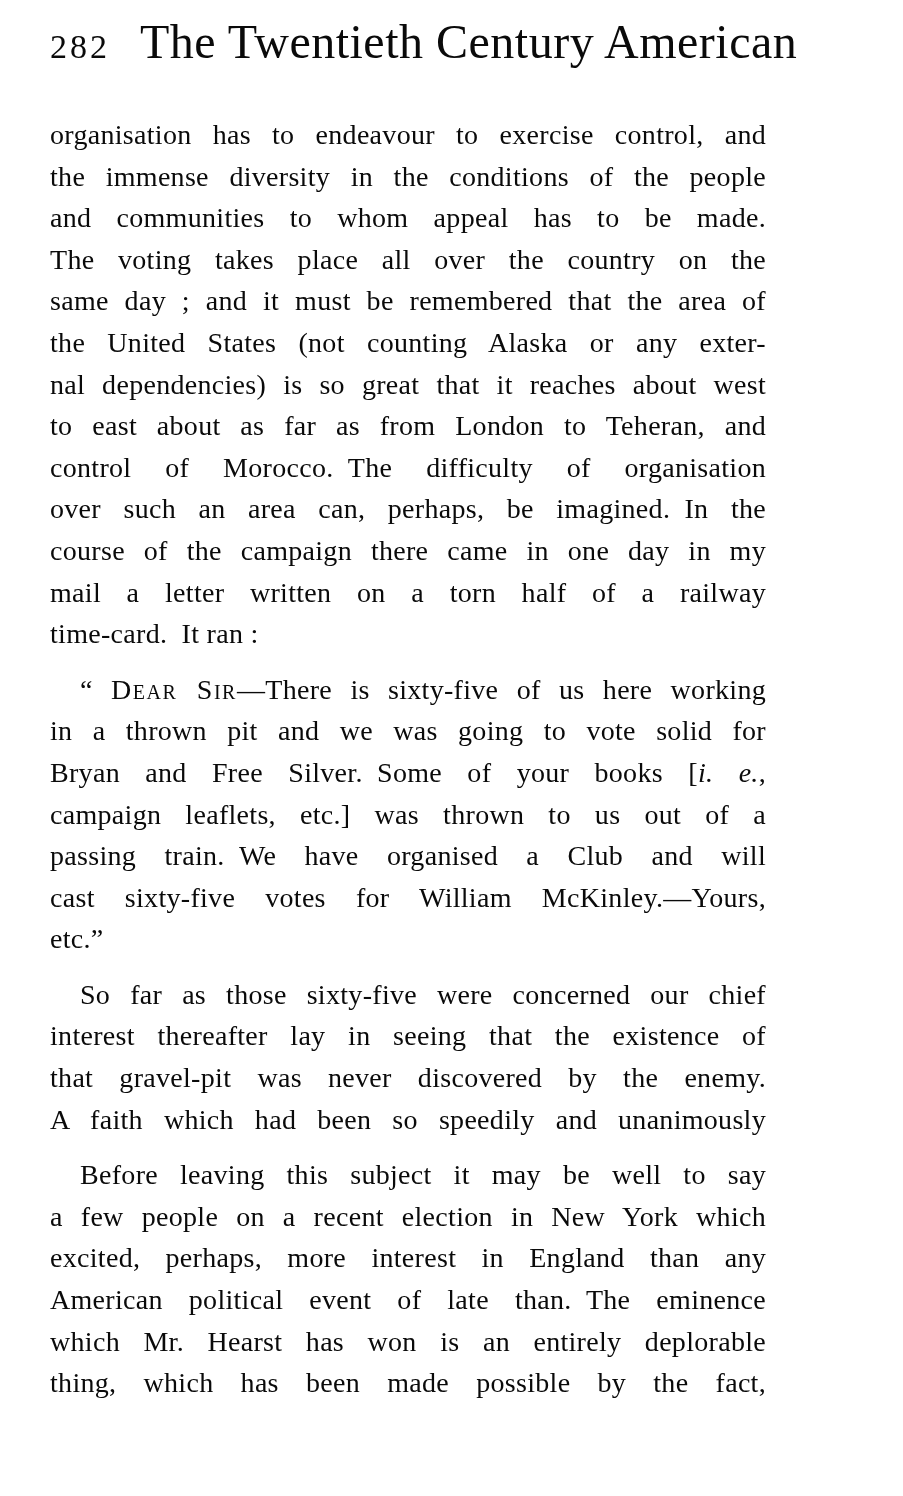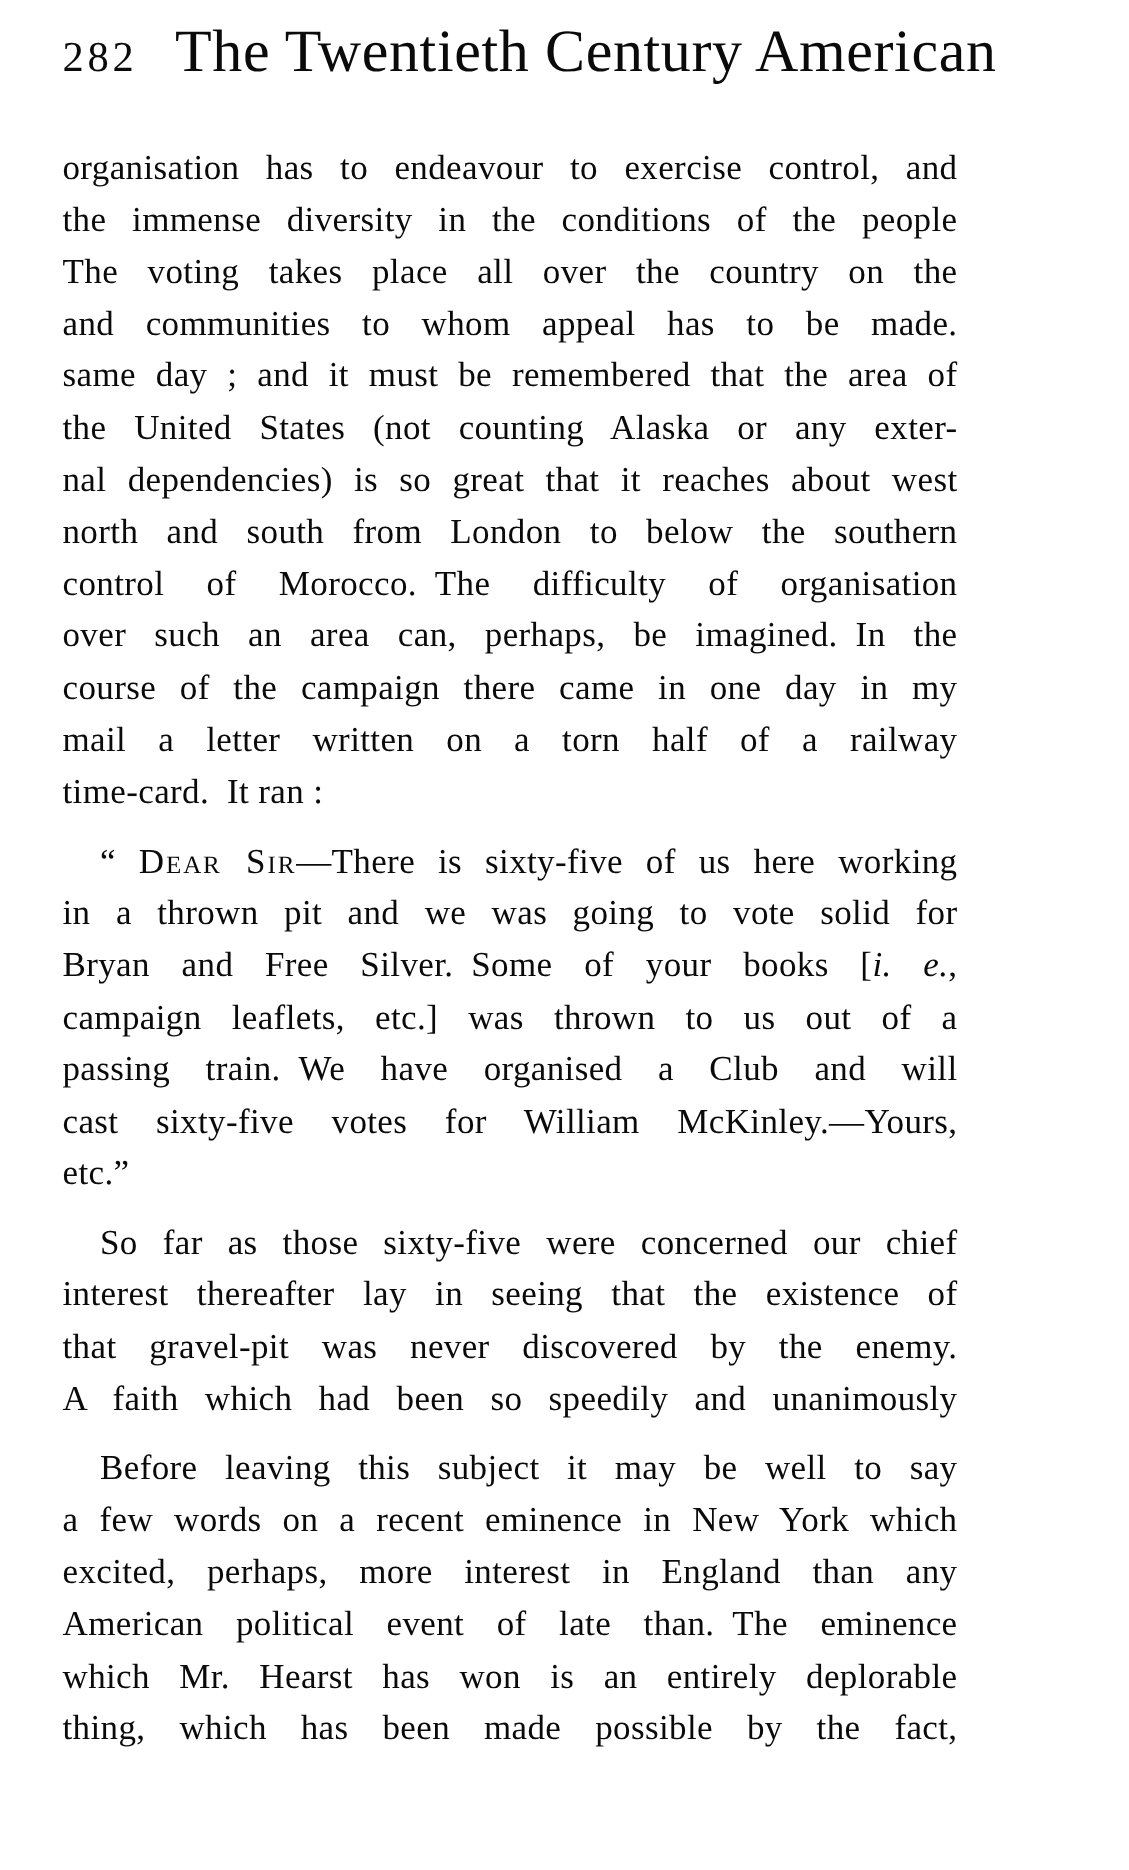--- a/index.html
+++ b/index.html
@@ -79,26 +79,26 @@
   <div class="page-header">
     <span class="page-number">282</span>
     <span class="page-title">The Twentieth Century American</span>
   </div>
 
   <div class="text-body">
 
     <div class="para">
       <div class="line">organisation has to endeavour to exercise control, and</div>
       <div class="line">the immense diversity in the conditions of the people</div>
+      <div class="line">and communities to whom appeal has to be made.</div>
       <div class="line">The voting takes place all over the country on the</div>
-      <div class="line">and communities to whom appeal has to be made.</div>
       <div class="line">same day ; and it must be remembered that the area of</div>
       <div class="line">the United States (not counting Alaska or any exter-</div>
       <div class="line">nal dependencies) is so great that it reaches about west</div>
-      <div class="line">north and south from London to below the southern</div>
+      <div class="line">to east about as far as from London to Teheran, and</div>
       <div class="line">control of Morocco. The difficulty of organisation</div>
       <div class="line">over such an area can, perhaps, be imagined. In the</div>
       <div class="line">course of the campaign there came in one day in my</div>
       <div class="line">mail a letter written on a torn half of a railway</div>
       <div class="line last">time-card. It ran :</div>
     </div>
 
     <div class="para">
       <div class="line indent"><span>“ </span><span class="sc">Dear Sir</span><span>—There is sixty-five of us here working</span></div>
       <div class="line">in a thrown pit and we was going to vote solid for</div>
@@ -111,21 +111,21 @@
 
     <div class="para">
       <div class="line indent">So far as those sixty-five were concerned our chief</div>
       <div class="line">interest thereafter lay in seeing that the existence of</div>
       <div class="line">that gravel-pit was never discovered by the enemy.</div>
       <div class="line">A faith which had been so speedily and unanimously</div>
     </div>
 
     <div class="para">
       <div class="line indent">Before leaving this subject it may be well to say</div>
-      <div class="line">a few words on a recent eminence in New York which</div>
+      <div class="line">a few people on a recent election in New York which</div>
       <div class="line">excited, perhaps, more interest in England than any</div>
       <div class="line">American political event of late than. The eminence</div>
       <div class="line">which Mr. Hearst has won is an entirely deplorable</div>
       <div class="line">thing, which has been made possible by the fact,</div>
     </div>
 
   </div>
 </div>
 
 </body></html>

